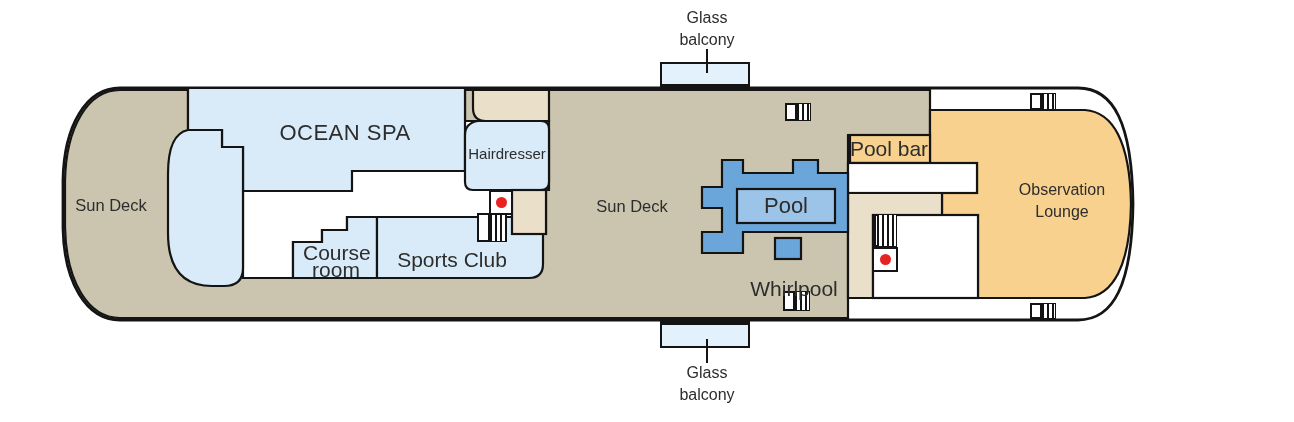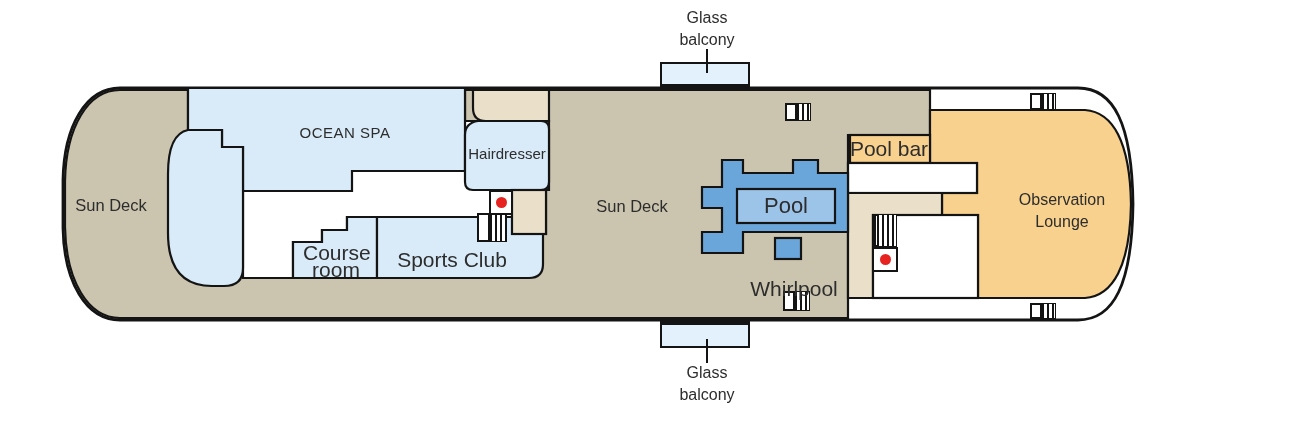--- a/index.html
+++ b/index.html
@@ -89,25 +89,25 @@
   <div class="stairs full" style="left:874px;top:214px;width:23px;height:33px;"></div>
 
   <div class="evsq" style="left:489px;top:190px;width:24px;height:25px;">
     <span class="evdot"></span>
   </div>
   <div class="evsq" style="left:872px;top:247px;width:26px;height:25px;">
     <span class="evdot"></span>
   </div>
 
   <div class="lbl" style="left:111px;top:205px;font-size:16.5px;">Sun Deck</div>
-  <div class="lbl" style="left:345px;top:133px;font-size:15px;letter-spacing:0.5px;">OCEAN SPA</div>
+  <div class="lbl" style="left:345px;top:133px;font-size:22px;letter-spacing:0.5px;">OCEAN SPA</div>
   <div class="lbl" style="left:507px;top:154px;font-size:15px;">Hairdresser</div>
   <div class="lbl wrap" style="left:336px;top:261px;width:66px;line-height:17px;">Course room</div>
   <div class="lbl" style="left:452px;top:260px;">Sports Club</div>
   <div class="lbl" style="left:632px;top:206px;font-size:16.5px;">Sun Deck</div>
   <div class="lbl" style="left:786px;top:206px;font-size:22px;">Pool</div>
   <div class="lbl" style="left:794px;top:289px;">Whirlpool</div>
   <div class="lbl" style="left:889px;top:149px;">Pool bar</div>
-  <div class="lbl wrap" style="left:1062px;top:211px;width:130px;font-size:16px;line-height:22px;">Observation Lounge</div>
+  <div class="lbl wrap" style="left:1062px;top:201px;width:130px;font-size:16px;line-height:22px;">Observation Lounge</div>
   <div class="lbl wrap" style="left:707px;top:29px;width:86px;font-size:16px;line-height:22px;">Glass balcony</div>
   <div class="lbl wrap" style="left:707px;top:384px;width:86px;font-size:16px;line-height:22px;">Glass balcony</div>
 
 </div>
 
 </body></html>

